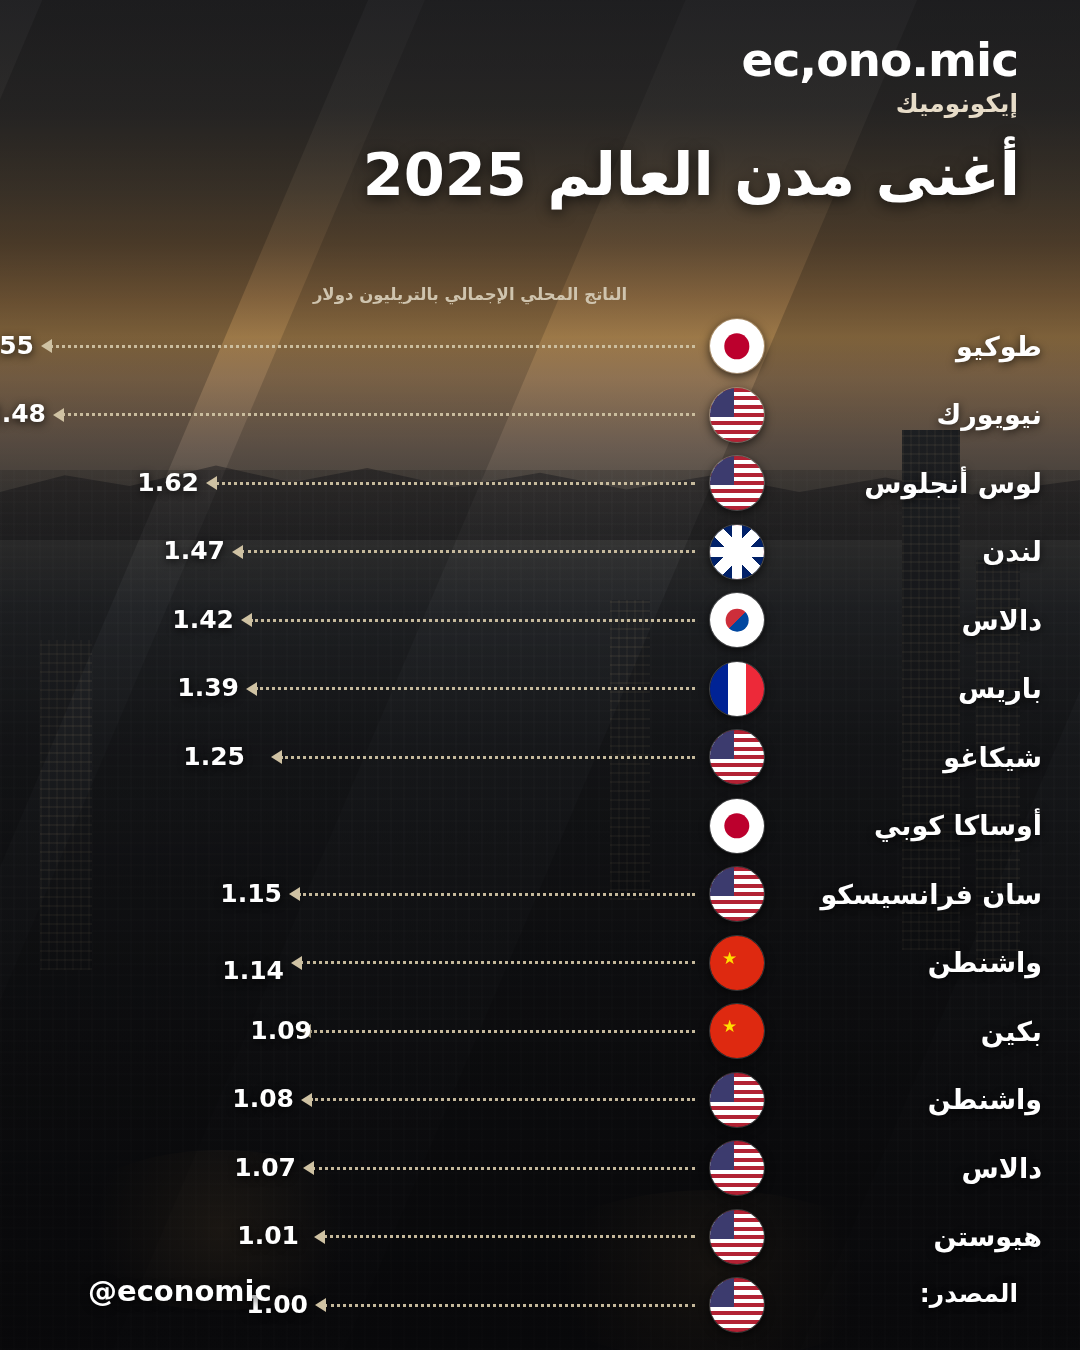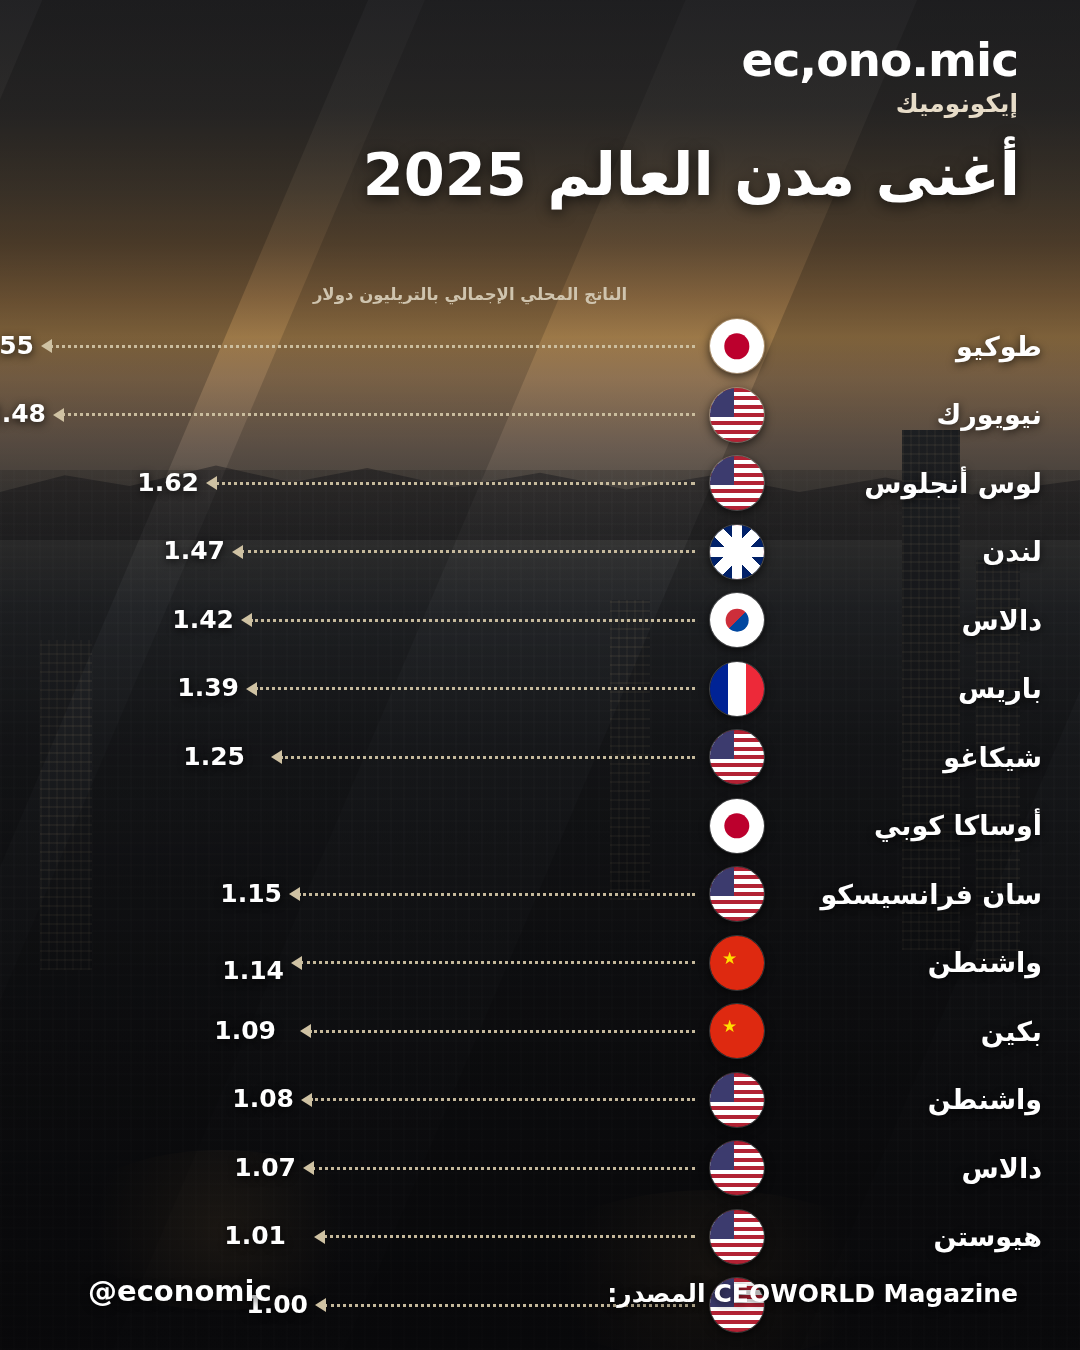--- a/index.html
+++ b/index.html
@@ -275,21 +275,21 @@
         </div>
       </div>
       <div class="row">
         <div class="city-name">بكين</div>
         <div class="flag">
           <span class="f-cn"></span>
         </div>
         <div class="track">
           <div class="line" style="width: 386px;"></div>
           <div class="arrow" style="right: 384px;"></div>
-          <div class="value" style="right: 419px;">1.09</div>
+          <div class="value" style="right: 383px;">1.09</div>
         </div>
       </div>
       <div class="row">
         <div class="city-name">واشنطن</div>
         <div class="flag">
           <span class="f-us"></span>
         </div>
         <div class="track">
           <div class="line" style="width: 385px;"></div>
           <div class="arrow" style="right: 383px;"></div>
@@ -308,35 +308,34 @@
         </div>
       </div>
       <div class="row">
         <div class="city-name">هيوستن</div>
         <div class="flag">
           <span class="f-us"></span>
         </div>
         <div class="track">
           <div class="line" style="width: 372px;"></div>
           <div class="arrow" style="right: 370px;"></div>
-          <div class="value" style="right: 409px;">1.01</div>
+          <div class="value" style="right: 396px;">1.01</div>
         </div>
       </div>
       <div class="row">
         <div class="flag">
           <span class="f-us"></span>
         </div>
         <div class="track">
           <div class="line" style="width: 371px;"></div>
           <div class="arrow" style="right: 369px;"></div>
           <div class="value" style="right: 387px;">1.00</div>
         </div>
       </div>
     </div>
 
   <div class="footer-handle">@economic</div>
 
   <div class="footer-source">
-    <span class="source-name">CEOWORLD Magazine</span>
     <span>المصدر:</span>
   </div>
 
 </div>
 
 </body></html>

